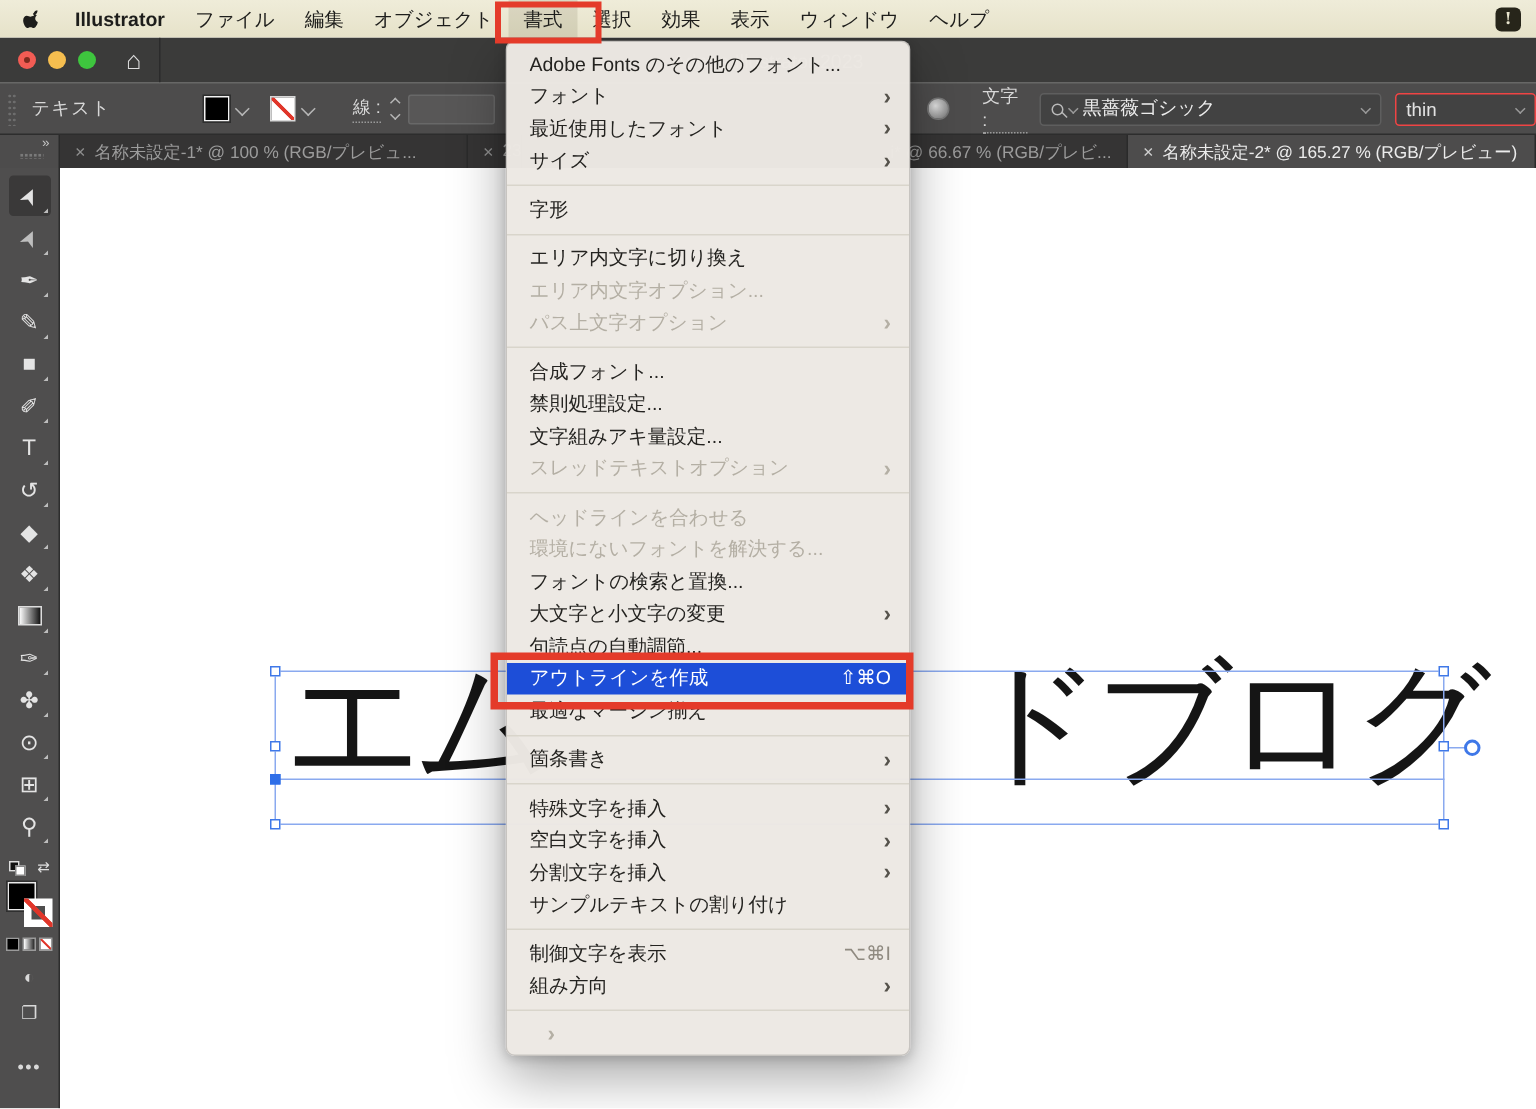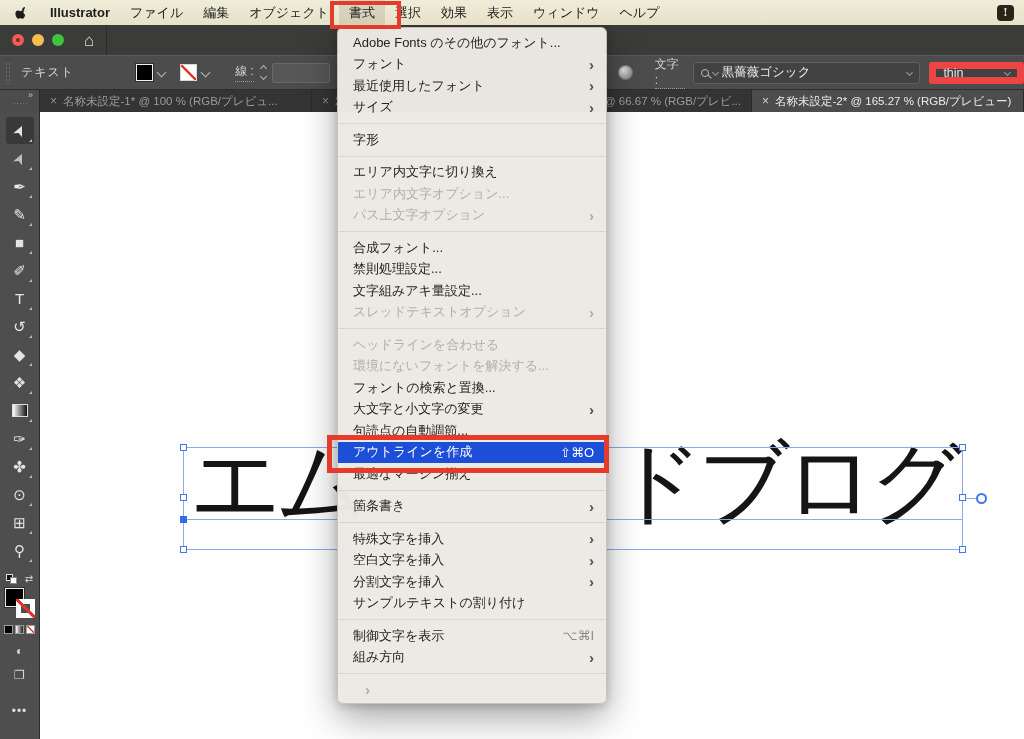--- a/index.html
+++ b/index.html
@@ -57,21 +57,21 @@
     border:1px solid #777;margin-right:22px;}
   .char-label{border-bottom:1px dotted #9a9a9a;padding-bottom:1px;margin-right:8px;}
   .font-field{width:232px;height:22px;background:#424242;border:1px solid #5e5e5e;border-radius:3px;
     display:flex;align-items:center;padding:0 7px;gap:4px;color:#ededed;font-size:12.5px;}
   .mag{width:8px;height:8px;border:1.4px solid #b9b9b9;border-radius:50%;position:relative;flex:none;}
   .mag::after{content:"";position:absolute;width:5px;height:1.4px;background:#b9b9b9;
     transform:rotate(45deg);right:-4px;bottom:-2px;}
   .mini-chev{width:5px;height:5px;border-right:1.4px solid #9a9a9a;border-bottom:1.4px solid #9a9a9a;
     transform:rotate(45deg);flex:none;}
   .font-field .fname{flex:1;white-space:nowrap;overflow:hidden;}
-  .style-field{width:96px;height:22px;background:#424242;border:7px solid #ef4444;border-radius:3px;
+  .style-field{width:96px;height:22px;background:#424242;border:1px solid #ef4444;border-radius:3px;
     display:flex;align-items:center;justify-content:space-between;padding:0 7px;margin-left:9px;
     color:#e2e2e2;font-size:12.5px;}
 
   
   .tabbar{position:absolute;top:90px;left:0;right:0;height:22px;background:#353434;display:flex;}
   .tab-head{width:40px;flex:none;background:#4d4c4c;border-right:1px solid #2a2a2a;
     color:#c6c6c6;display:flex;flex-direction:column;align-items:flex-end;
     padding:1px 6px 0 0;font-size:9px;line-height:1.1;}
   .tab-head .tgrip{width:16px;height:4px;margin:1px 4px 0 0;
     background-image:radial-gradient(#7a7a7a 40%,transparent 42%);background-size:3px 3px;}
@@ -110,21 +110,21 @@
   .trio .t-color{background:#000;}
   .trio .t-grad{background:linear-gradient(90deg,#fff,#222);}
   .trio .t-none{background:linear-gradient(to top right,#fff 42%,#e0362a 46%,#e0362a 56%,#fff 60%);}
   .mode-icon{color:#d9d9d9;font-size:12px;margin-top:10px;}
   .more-dots{color:#d9d9d9;font-size:12px;margin-top:22px;letter-spacing:1px;}
 
   
   .canvas{position:absolute;left:41px;top:112px;right:0;bottom:0;background:#fff;}
   .art-text{position:absolute;top:437px;font-family:"DejaVu Serif","Liberation Serif",serif;
     font-size:90px;line-height:1;color:#151515;letter-spacing:-6px;z-index:1;font-weight:300;white-space:nowrap;}
-  .art-left{left:190px;} .art-right{left:612px;}
+  .art-left{left:190px;} .art-right{left:644px;}
   .sel{position:absolute;z-index:5;pointer-events:none;}
   .sel-line{position:absolute;background:#8aa9ef;}
   .handle{position:absolute;width:7px;height:7px;background:#fff;border:1px solid #3f78e8;}
   .anchor-dot{position:absolute;width:7px;height:7px;background:#2e6ee8;border:1px solid #2e6ee8;}
   .widget-circle{position:absolute;width:11px;height:11px;border:2px solid #3f78e8;border-radius:50%;background:#fff;}
 
   
   .menu-popup{position:absolute;left:337px;top:27px;width:270px;height:677px;
     background:rgba(237,233,227,.98);border:1px solid rgba(0,0,0,.16);border-radius:6px;
     box-shadow:0 14px 36px rgba(0,0,0,.35),0 2px 8px rgba(0,0,0,.18);

